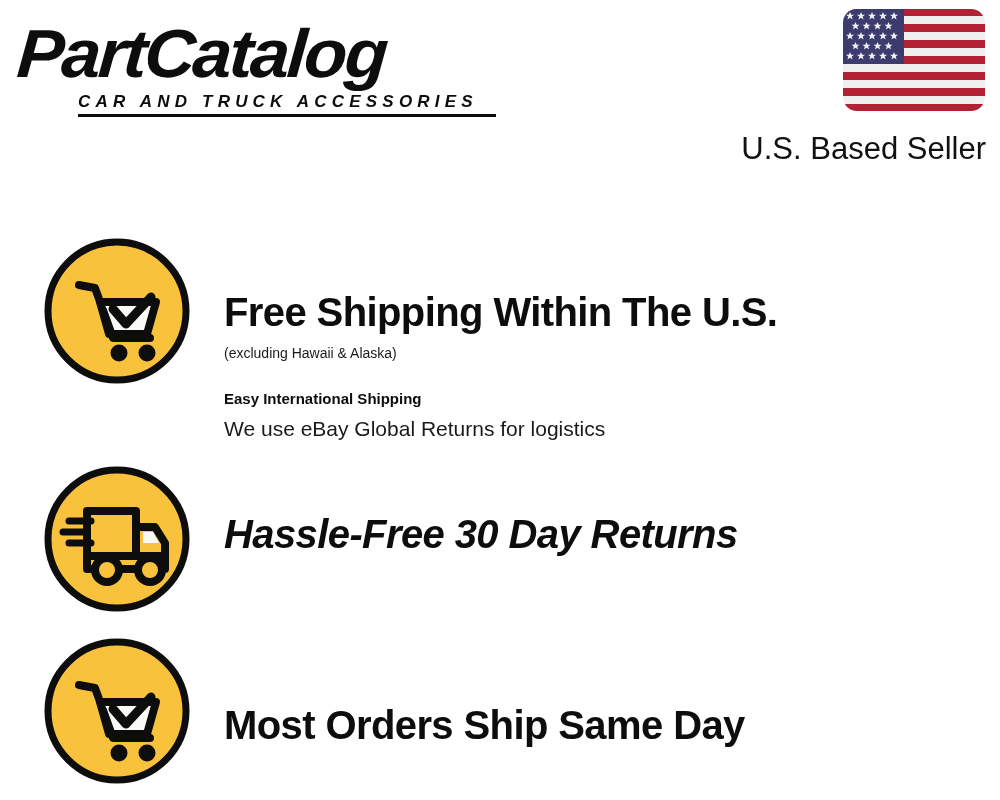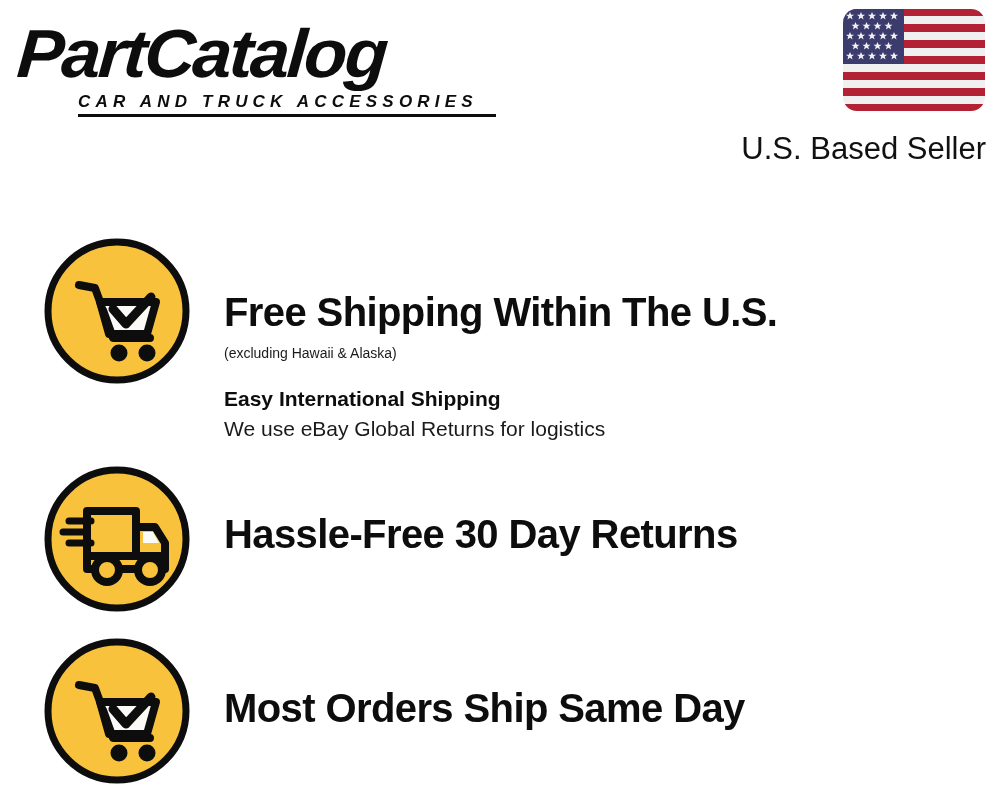--- a/index.html
+++ b/index.html
@@ -136,43 +136,43 @@
     font-weight: normal;
     font-size: 14px;
     line-height: 30px;
     color: #1a1a1a;
     margin: 3px 0 0 0;
     white-space: nowrap;
   }
   .feature-sub-strong {
     font-family: "Liberation Sans", sans-serif;
     font-weight: bold;
-    font-size: 21px;
+    font-size: 15px;
     line-height: 28px;
     color: #0d0d0d;
     margin: 17px 0 0 0;
     white-space: nowrap;
   }
   .feature-sub-2 {
     font-family: "Liberation Sans", sans-serif;
     font-weight: normal;
     font-size: 21px;
     line-height: 28px;
     color: #1a1a1a;
     margin: 2px 0 0 0;
     white-space: nowrap;
   }
 
   
   #feature-row-0 { margin-top: 62px; }
   #feature-row-0 .feature-text { margin-top: 52px; }
   #feature-row-1 { margin-top: 22px; }
-  #feature-row-1 .feature-text { margin-top: 46px; }
+  #feature-row-1 .feature-text { margin-top: 46px; font-style: italic; }
   #feature-row-2 { margin-top: 24px; }
-  #feature-row-2 .feature-text { margin-top: 48px; }
+  #feature-row-2 .feature-text { margin-top: 65px; }
 </style>
 </head>
 <body>
 
 <div id="header">
 
   <div id="brand-logo">
     <div id="brand-wordmark">PartCatalog</div>
     <div id="brand-underline"></div>
     <div id="brand-tagline">CAR AND TRUCK ACCESSORIES</div>

